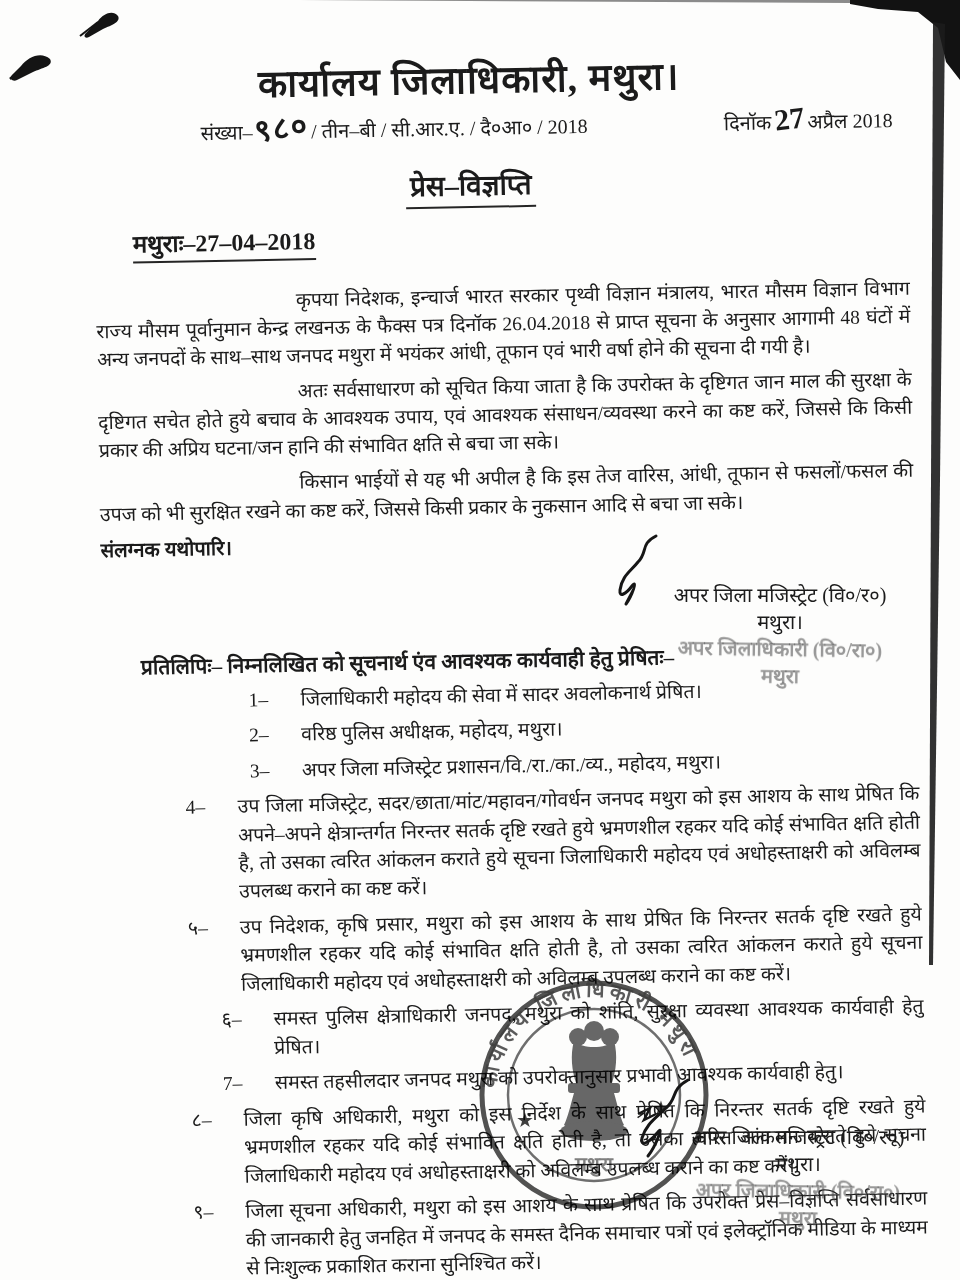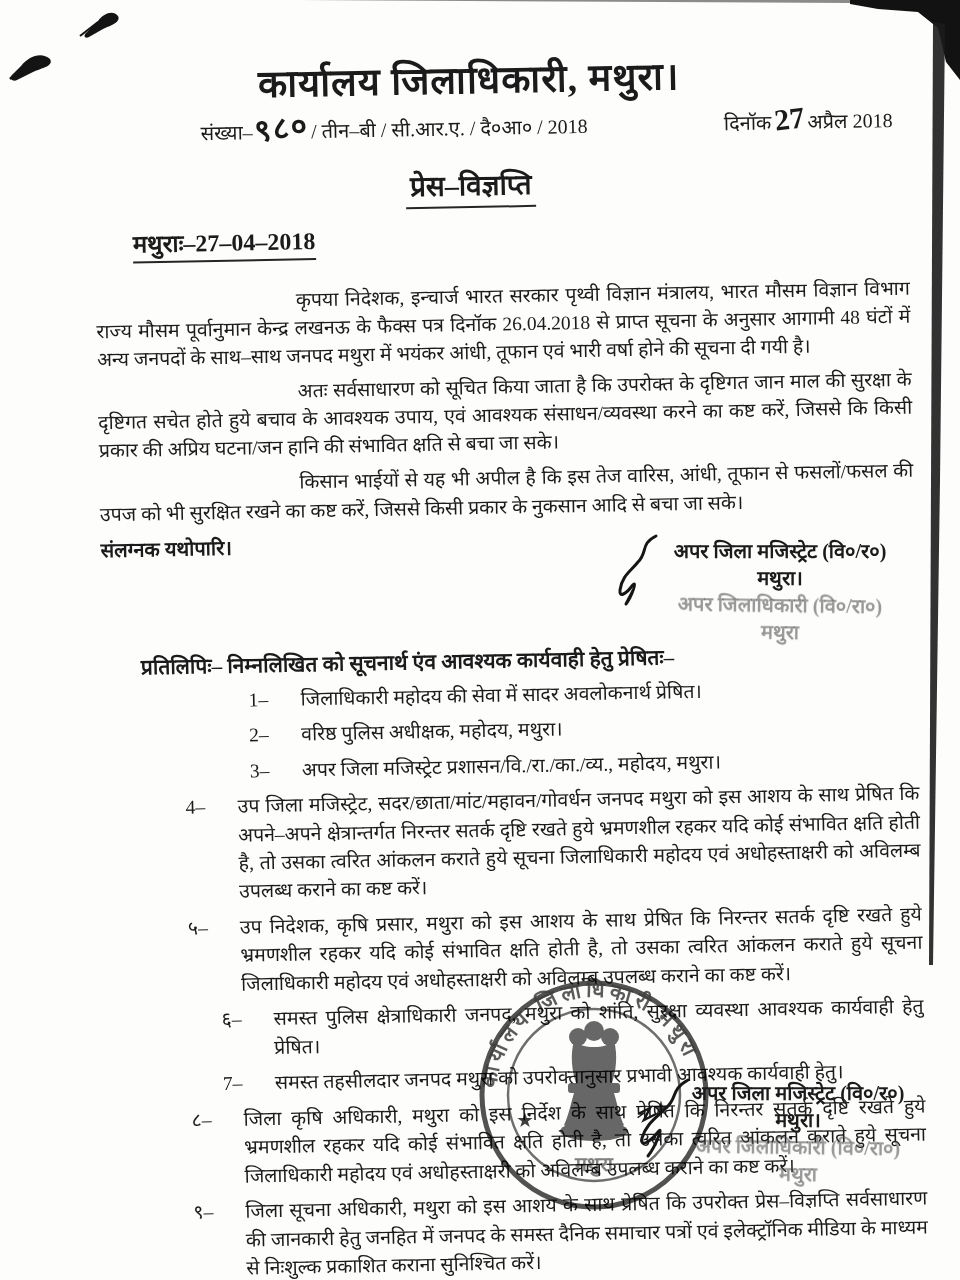--- a/index.html
+++ b/index.html
@@ -62,22 +62,22 @@
   .enclosure { font-size: 20px; font-weight: bold; margin: 0; }
   .sig-block {
     position: absolute;
     width: 300px;
     text-align: center;
     font-size: 20px;
     line-height: 1.35;
   }
   .sig-top { left: 630px; top: 538px; }
   .sig-bottom { left: 648px; top: 1080px; }
-  .sig-line1 { font-weight: 700; white-space: nowrap; }
-  .sig-line2 { font-weight: 700; }
+  .sig-line1 { font-weight: 400; white-space: nowrap; margin-top: 44px; }
+  .sig-line2 { font-weight: 400; }
   .sig-stamp {
     color: rgba(70,70,70,0.55);
     font-weight: bold;
     transform: rotate(0.8deg);
     filter: blur(0.3px);
     white-space: nowrap;
   }
   .sig-squiggle { position: absolute; left: -18px; top: -6px; }
   .copy-heading {
     font-size: 21px; font-weight: bold;

